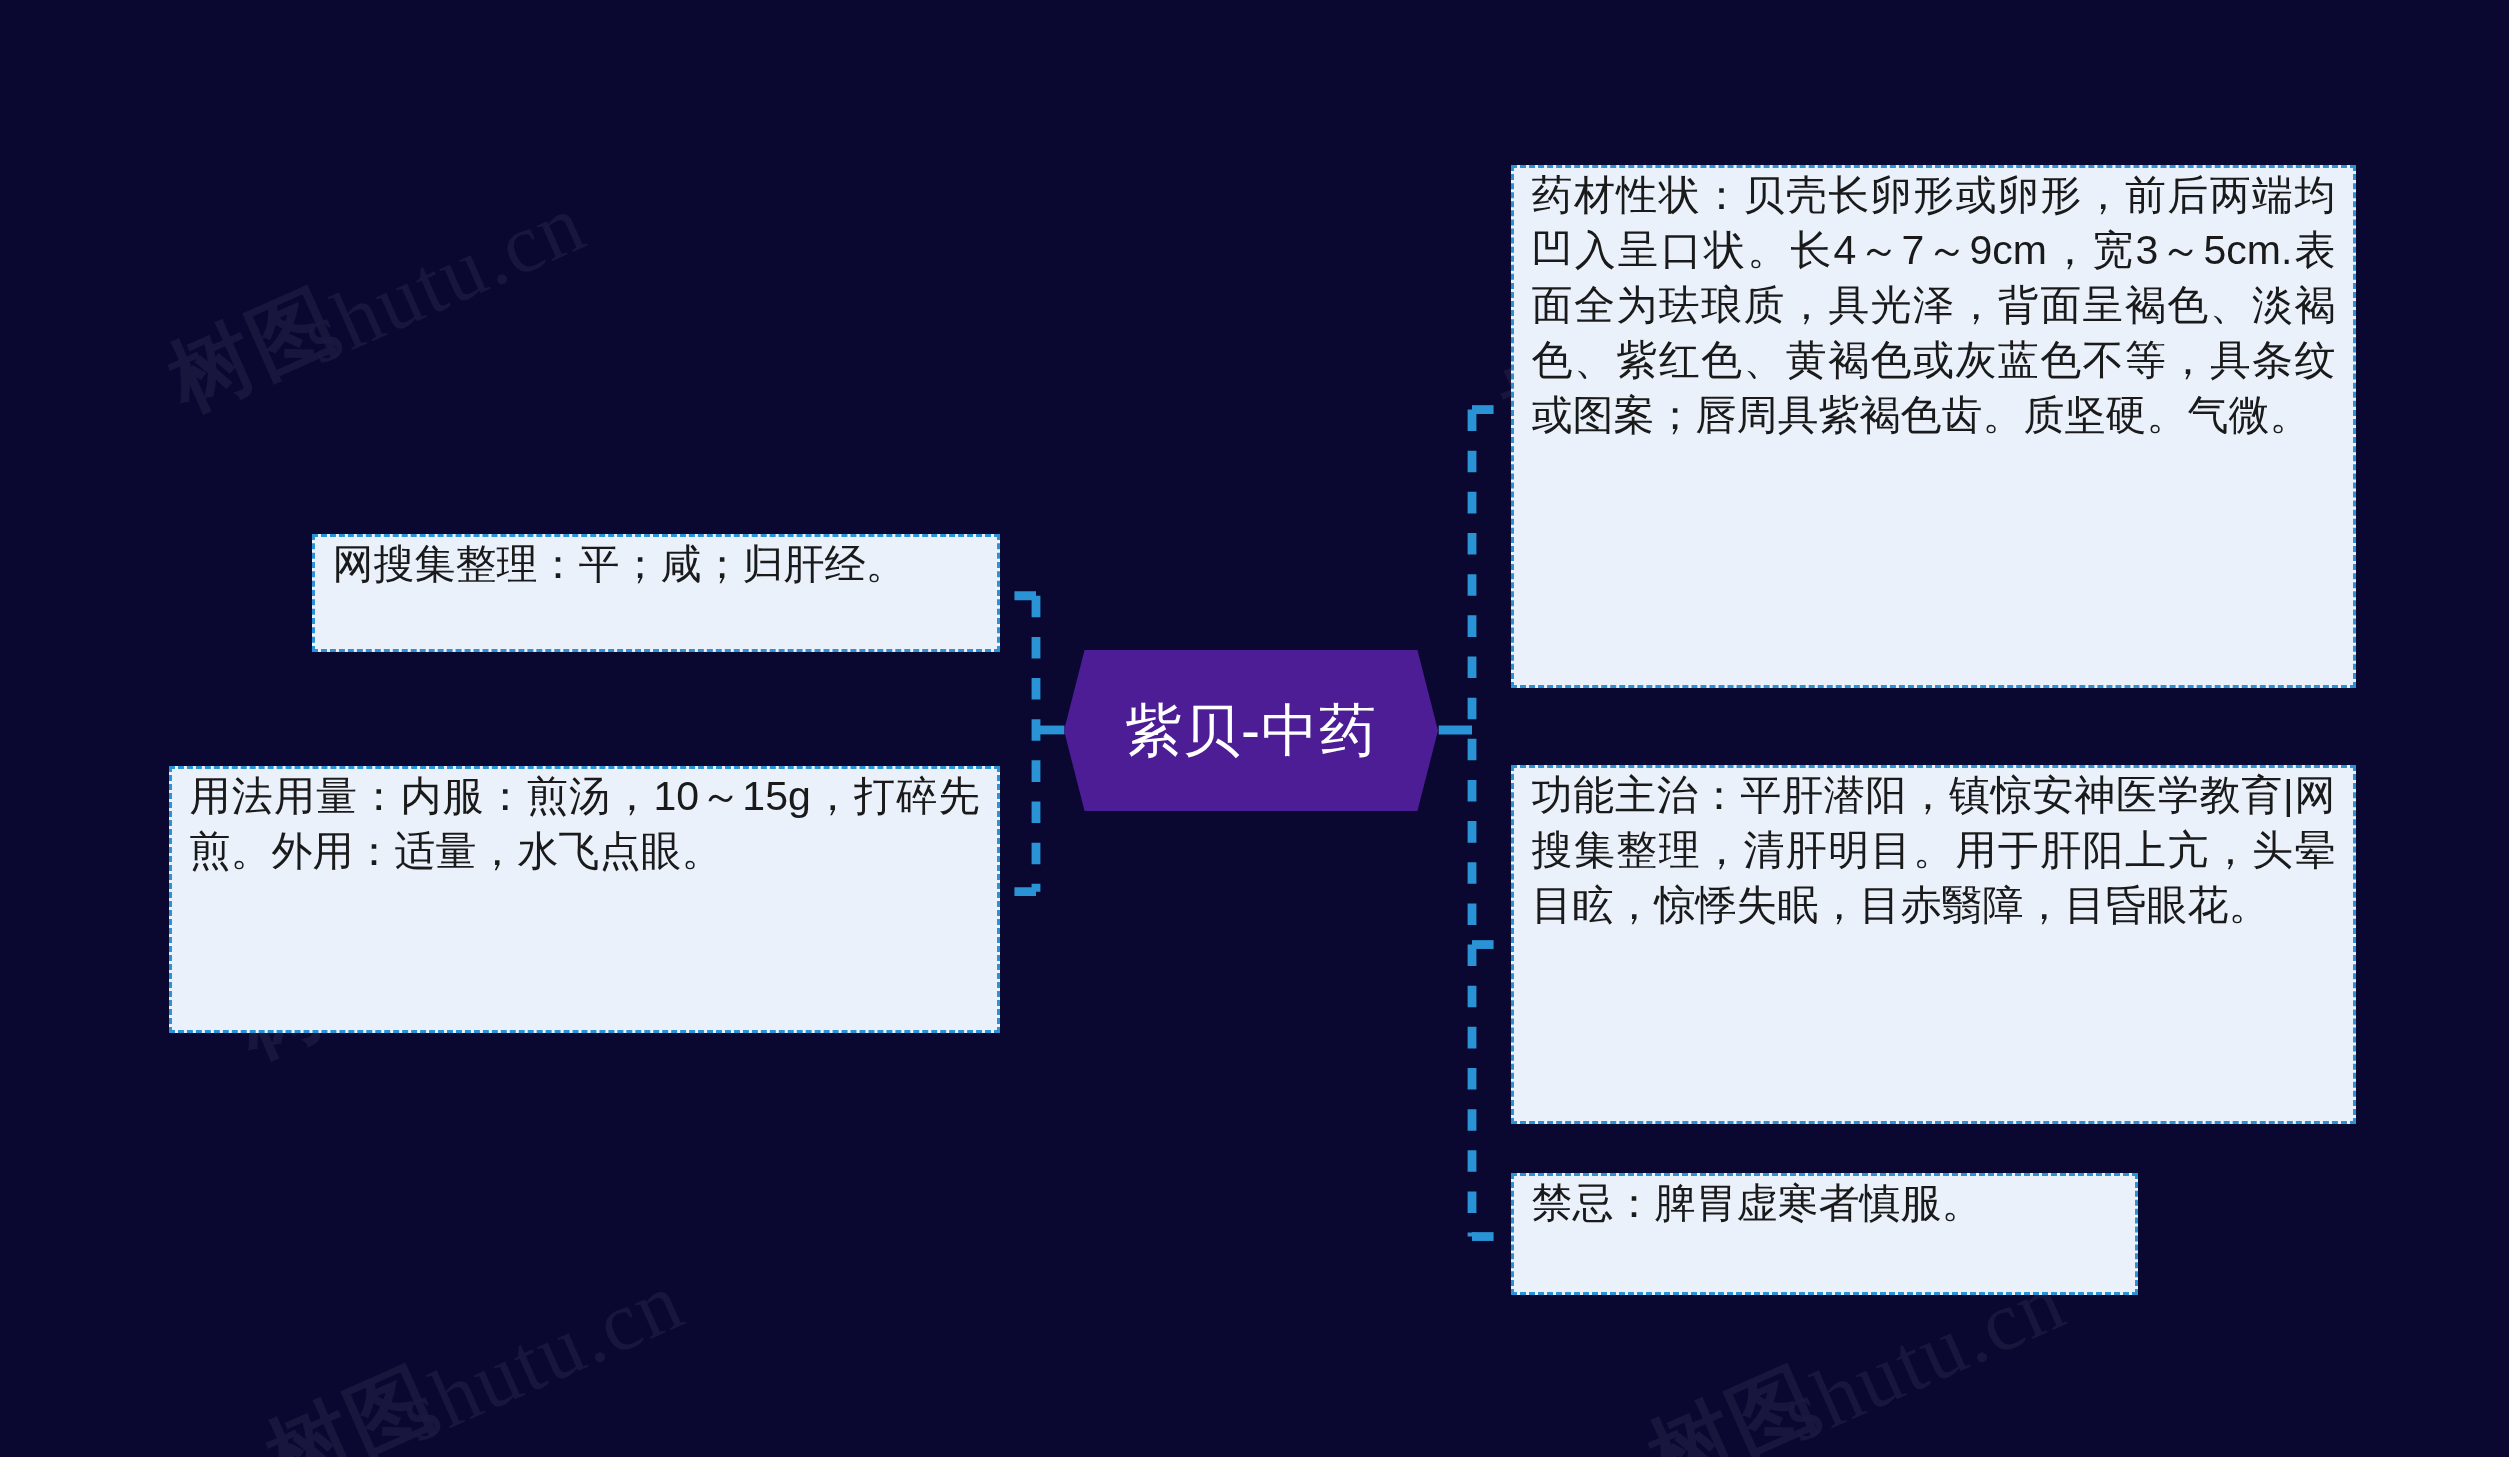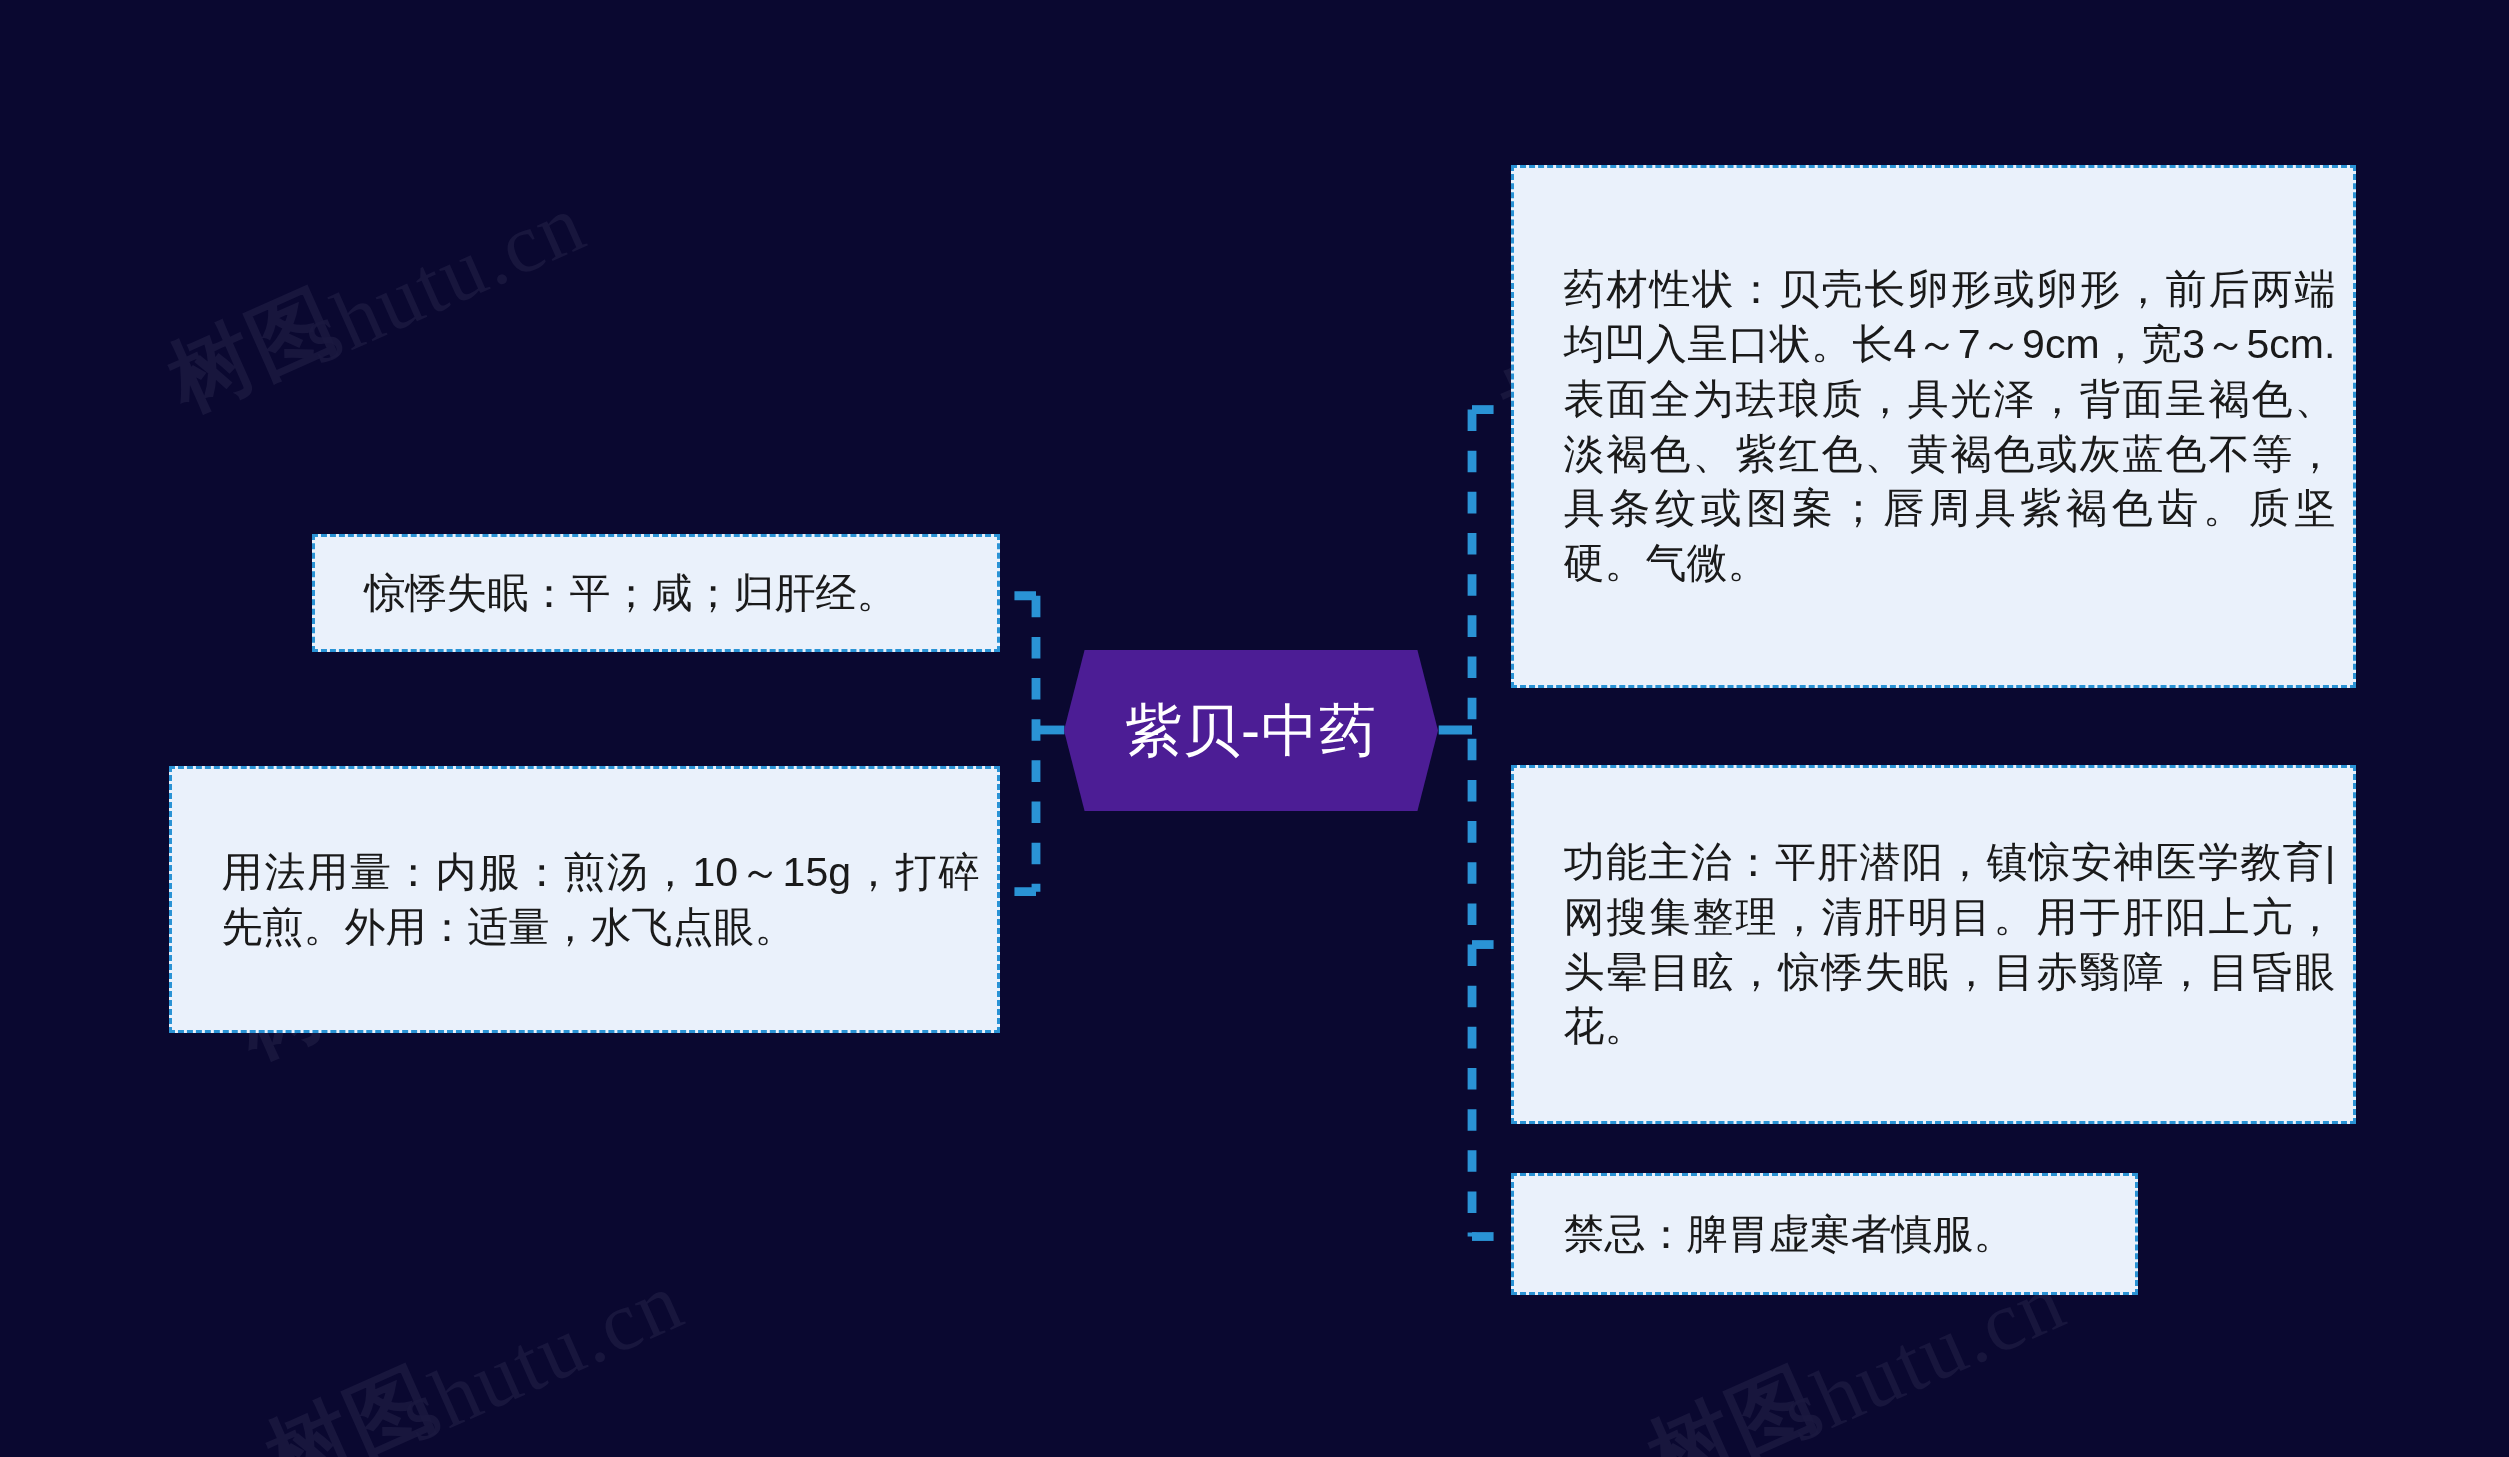--- a/index.html
+++ b/index.html
@@ -78,22 +78,20 @@
   }
 
   
   .node {
     position: absolute;
     z-index: 5;
     box-sizing: border-box;
     background: #eaf1fb;
     border: 3.9px dashed #2a93d5;
     display: flex;
-    align-items: center;
-    padding-left: 32px;
   }
   .node-text {
     color: #1a1a1a;
     font-size: 41px;
     line-height: 1.34;
     padding: 0 17.6px;
     width: 100%;
     word-break: break-all;
     text-align: justify;
     text-justify: inter-character;
@@ -150,21 +148,21 @@
     </g>
   </svg>
 
   <div class="hex-wrap" style="left:1064px; top:650px; width:374px; height:161px;">
     <div class="hex">
       <span class="hex-label">紫贝-中药</span>
     </div>
   </div>
 
   <div class="node single" style="left:312px; top:534px; width:688px; height:118px;">
-    <div class="node-text">惊悸失眠：平；咸；归肝经。</div>
+    <div class="node-text">网搜集整理：平；咸；归肝经。</div>
   </div>
 
   <div class="node" style="left:169px; top:766px; width:831px; height:267px;">
     <div class="node-text">用法用量：内服：煎汤，10～15g，打碎先煎。外用：适量，水飞点眼。</div>
   </div>
 
   <div class="node" style="left:1511px; top:165px; width:845px; height:523px;">
     <div class="node-text">药材性状：贝壳长卵形或卵形，前后两端均凹入呈口状。长4～7～9cm，宽3～5cm.表面全为珐琅质，具光泽，背面呈褐色、淡褐色、紫红色、黄褐色或灰蓝色不等，具条纹或图案；唇周具紫褐色齿。质坚硬。气微。</div>
   </div>
 

